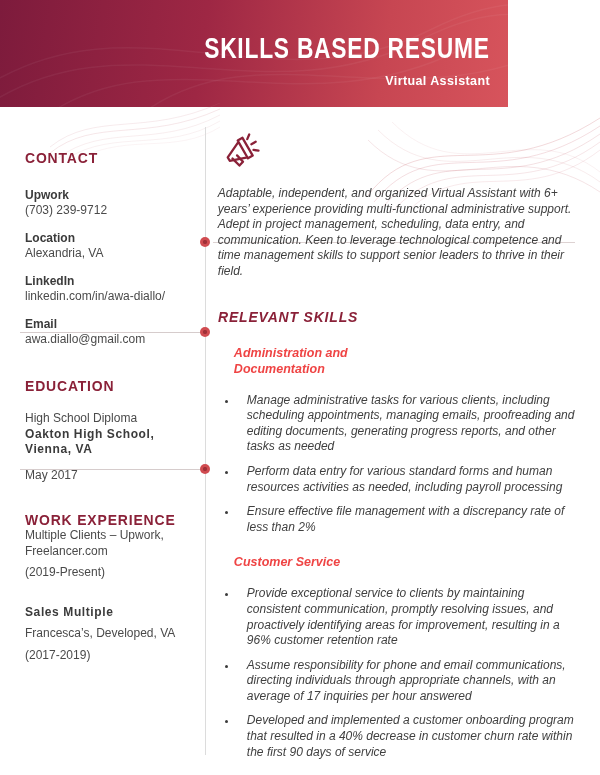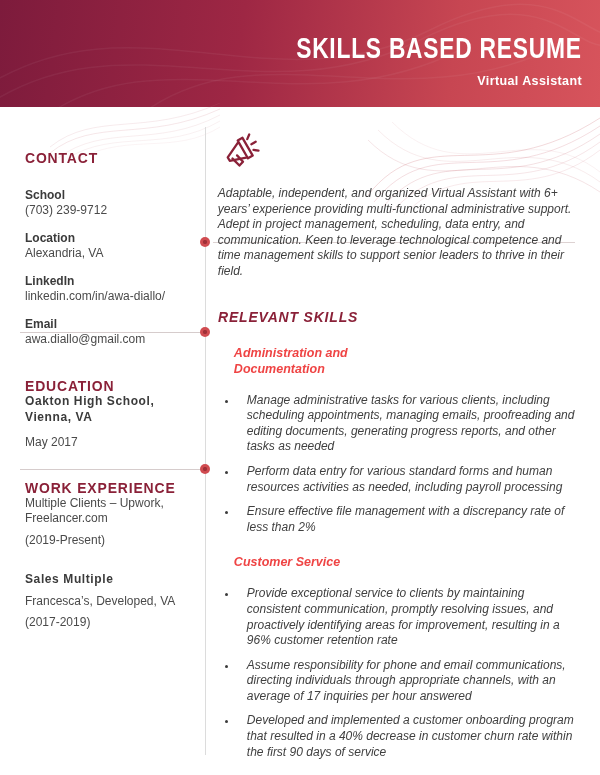--- a/index.html
+++ b/index.html
@@ -2,21 +2,21 @@
 <html><head>
 <meta charset="utf-8">
 <style>
   html,body{margin:0;padding:0;background:#fff;}
   .page{
     position:relative;width:600px;height:775px;background:#ffffff;overflow:hidden;
     font-family:"Liberation Sans",sans-serif;color:#404040;
   }
   
   .header{
-    position:absolute;top:0;left:0;width:600px;height:107px;
+    position:absolute;top:0;left:0;width:508px;height:107px;
     background:linear-gradient(98deg,#7d1b3c 0%,#9e2744 40%,#c74652 75%,#d7545c 100%);
   }
   .header-title{
     position:absolute;right:18px;top:31px;color:#ffffff;font-size:30px;font-weight:bold;
     letter-spacing:1px;white-space:nowrap;transform:scaleX(0.76);transform-origin:right center;
   }
   .header-subtitle{
     position:absolute;right:18px;top:74px;color:#ffffff;font-size:12.5px;font-weight:bold;
     letter-spacing:0.4px;white-space:nowrap;
   }
@@ -112,37 +112,38 @@
   <div class="dot dot2"></div>
   <div class="dot dot3"></div>
 
   <div class="content">
 
     <aside class="sidebar">
 
       <h2 class="sec-heading">CONTACT</h2>
 
       <div class="pair mt22">
-        <div class="pair-label">School</div>
+        <div class="pair-label">Upwork</div>
         <div class="pair-value">(703) 239-9712</div>
       </div>
       <div class="pair">
         <div class="pair-label">Location</div>
         <div class="pair-value">Alexandria, VA</div>
       </div>
       <div class="pair">
         <div class="pair-label">LinkedIn</div>
         <div class="pair-value">linkedin.com/in/awa-diallo/</div>
       </div>
       <div class="pair">
         <div class="pair-label">Email</div>
         <div class="pair-value">awa.diallo@gmail.com</div>
       </div>
 
       <h2 class="sec-heading mt30">EDUCATION</h2>
+      <div class="sb-block sb-regular mt17">High School Diploma</div>
       <div class="sb-block sb-bold">Oakton High School, Vienna, VA</div>
       <div class="sb-block sb-regular mt10">May 2017</div>
 
       <h2 class="sec-heading mt28">WORK EXPERIENCE</h2>
 
       <div>
         <div class="sb-block sb-regular">Multiple Clients – Upwork, Freelancer.com</div>
         <div class="sb-block sb-regular mt6">(2019-Present)</div>
       </div>
       <div>

